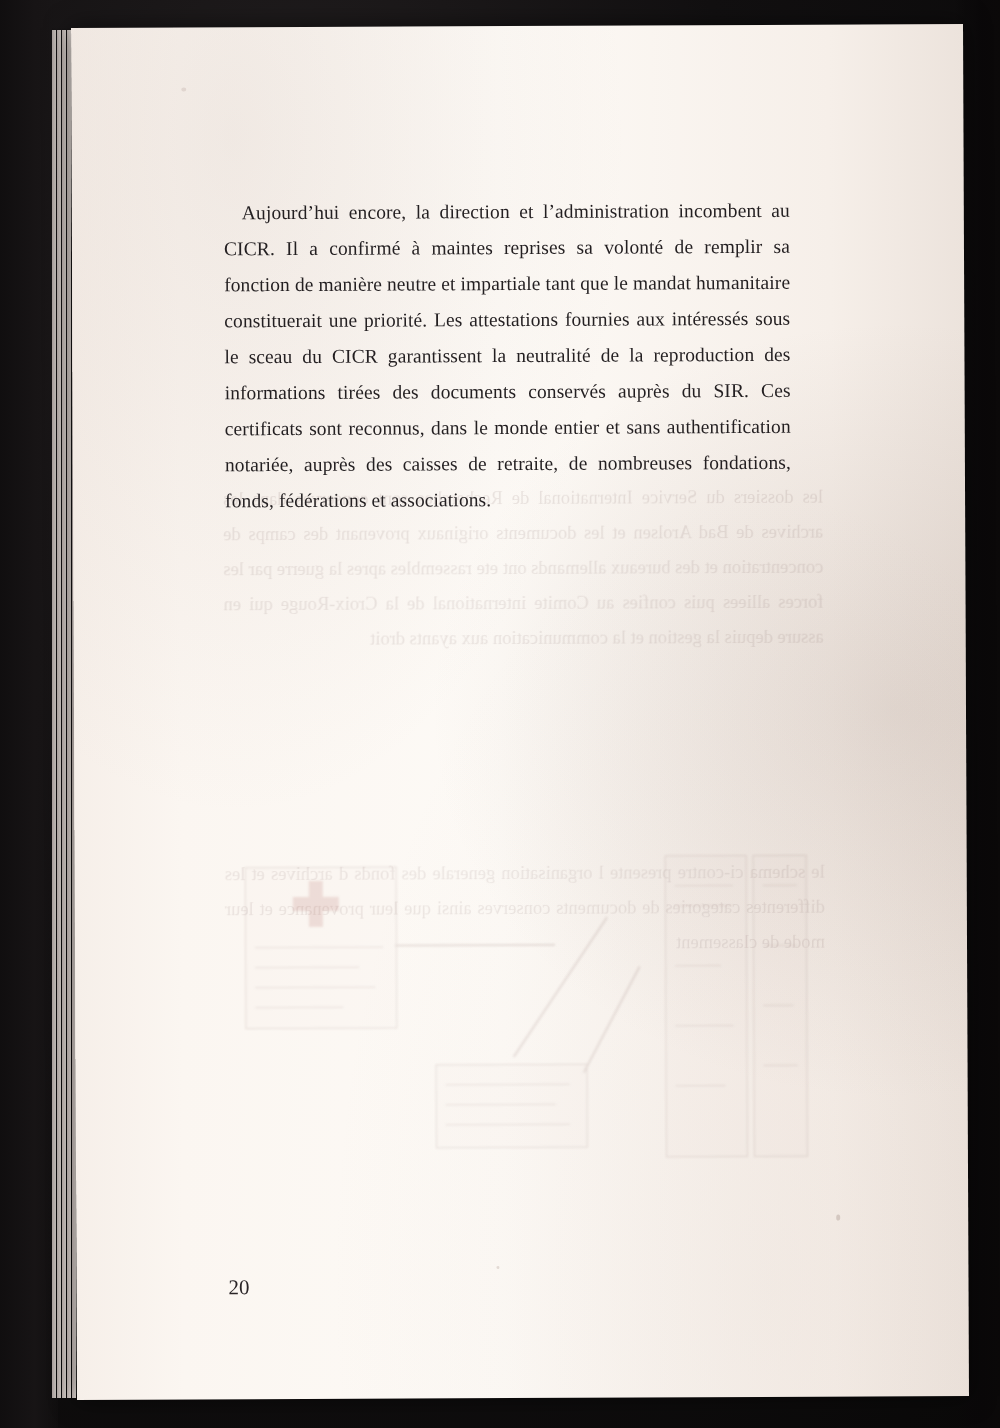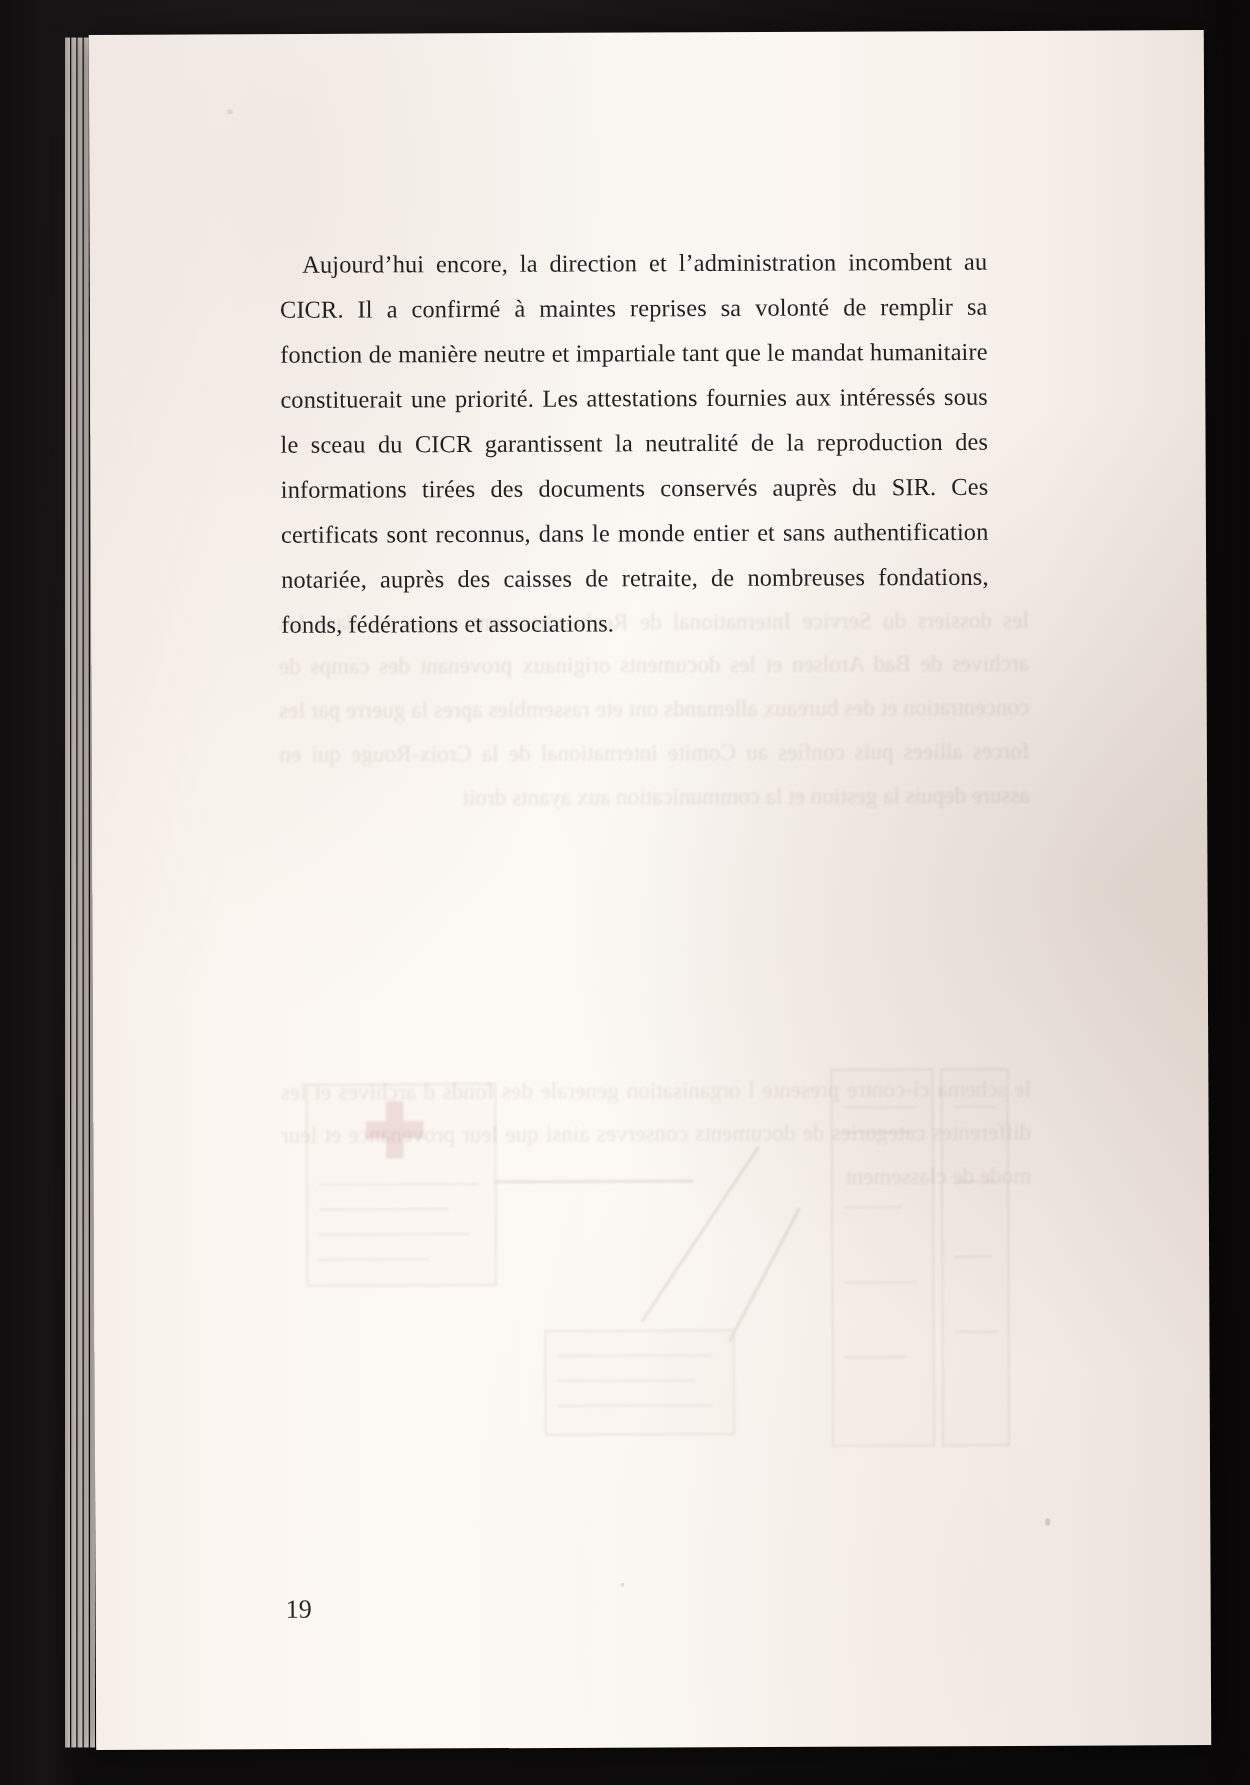--- a/index.html
+++ b/index.html
@@ -225,19 +225,19 @@
       <div class="bf-tick" style="left:430px; top:200px; width:58px;"></div>
       <div class="bf-tick" style="left:430px; top:260px; width:50px;"></div>
       <div class="bf-tick" style="left:518px; top:60px;  width:34px;"></div>
       <div class="bf-tick" style="left:518px; top:120px; width:34px;"></div>
       <div class="bf-tick" style="left:518px; top:180px; width:30px;"></div>
       <div class="bf-tick" style="left:518px; top:240px; width:34px;"></div>
     </div>
 
     <div class="text-block">Aujourd’hui encore, la direction et l’administration incombent au CICR. Il a confirmé à maintes reprises sa volonté de remplir sa fonction de manière neutre et impartiale tant que le mandat humanitaire constituerait une priorité. Les attestations fournies aux intéressés sous le sceau du CICR garantissent la neutralité de la reproduction des informations tirées des documents conservés auprès du SIR. Ces certificats sont reconnus, dans le monde entier et sans authentification notariée, auprès des caisses de retraite, de nombreuses fondations, fonds, fédérations et associations.</div>
 
-    <div class="folio">19</div>
+    <div class="folio">20</div>
 
     <div class="speck" style="left:760px; top:1190px; width:4px; height:6px; opacity:.5;"></div>
     <div class="speck" style="left:420px; top:1240px; width:3px; height:3px; opacity:.35;"></div>
     <div class="speck" style="left:110px; top:60px;  width:5px; height:4px; opacity:.30;"></div>
   </div>
 </div>
 
 </body></html>

